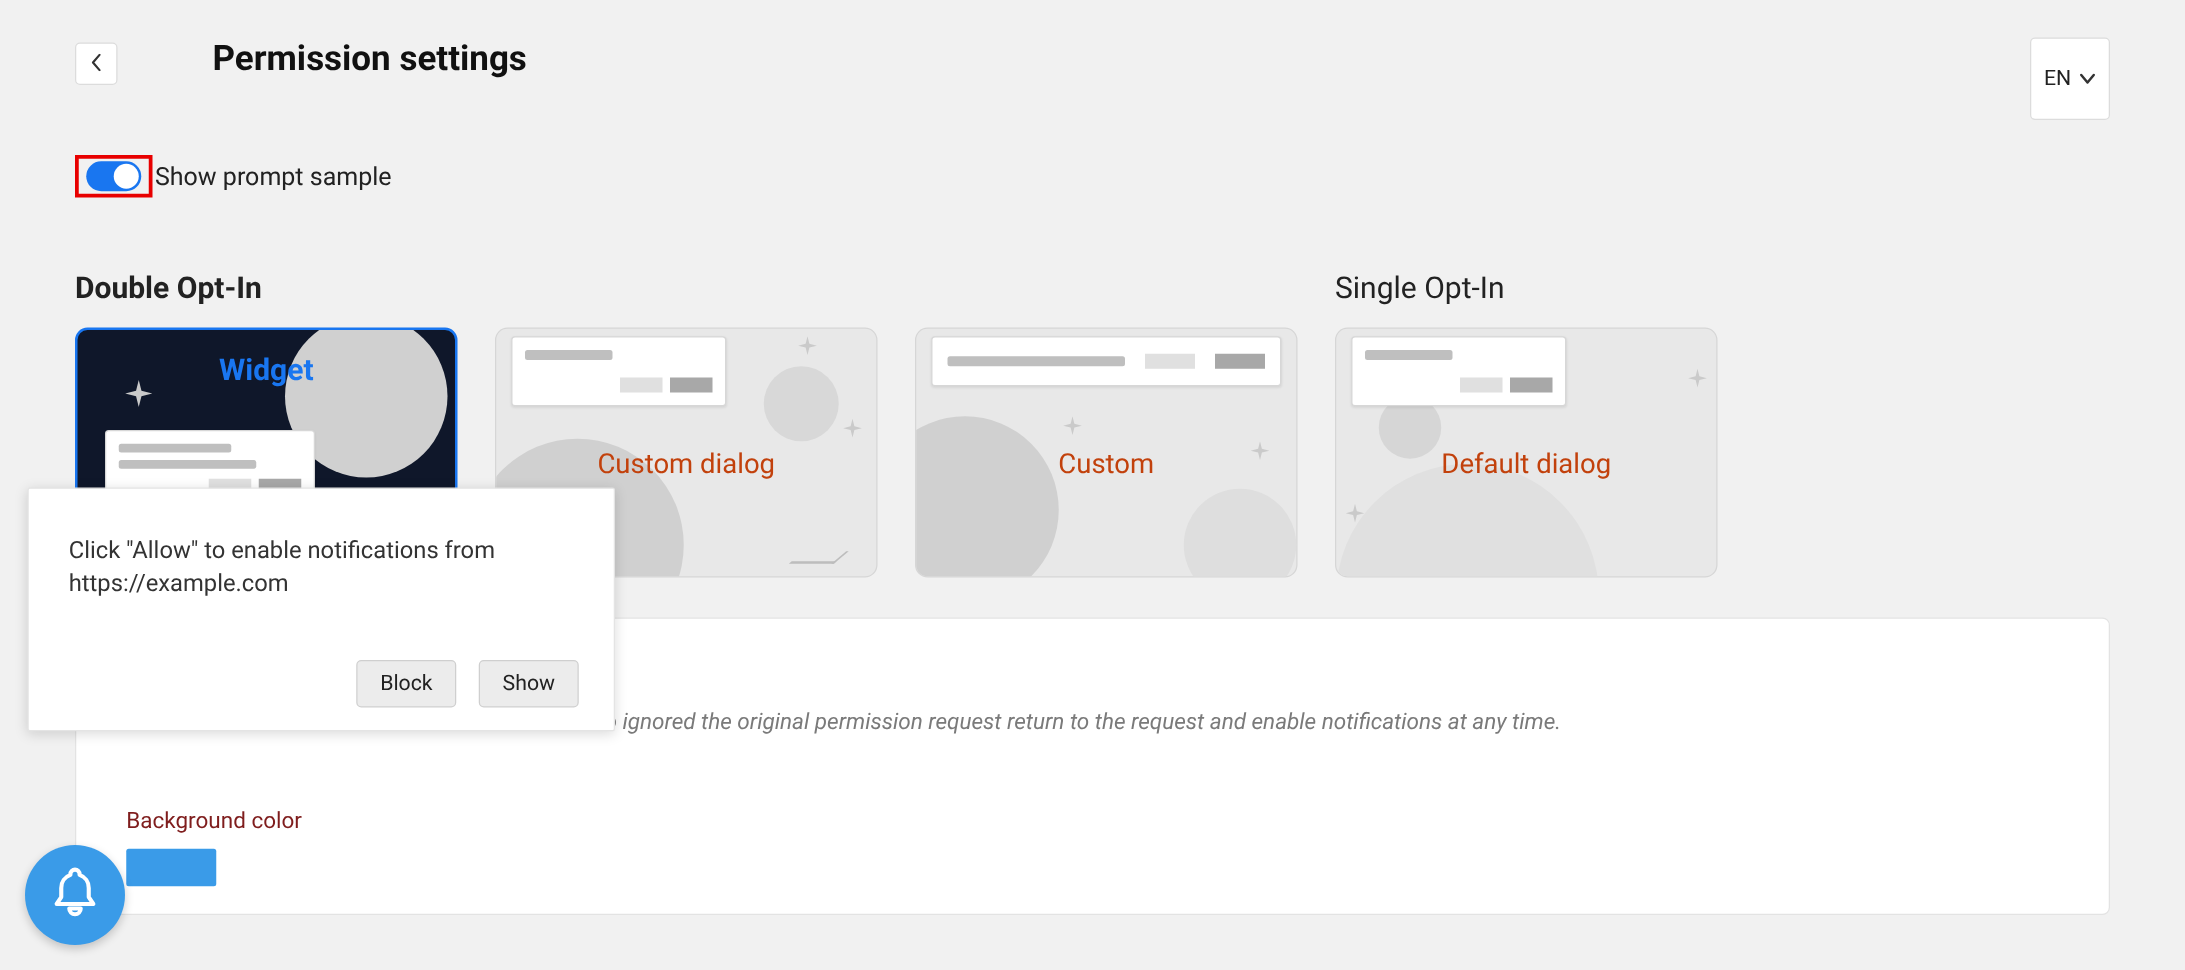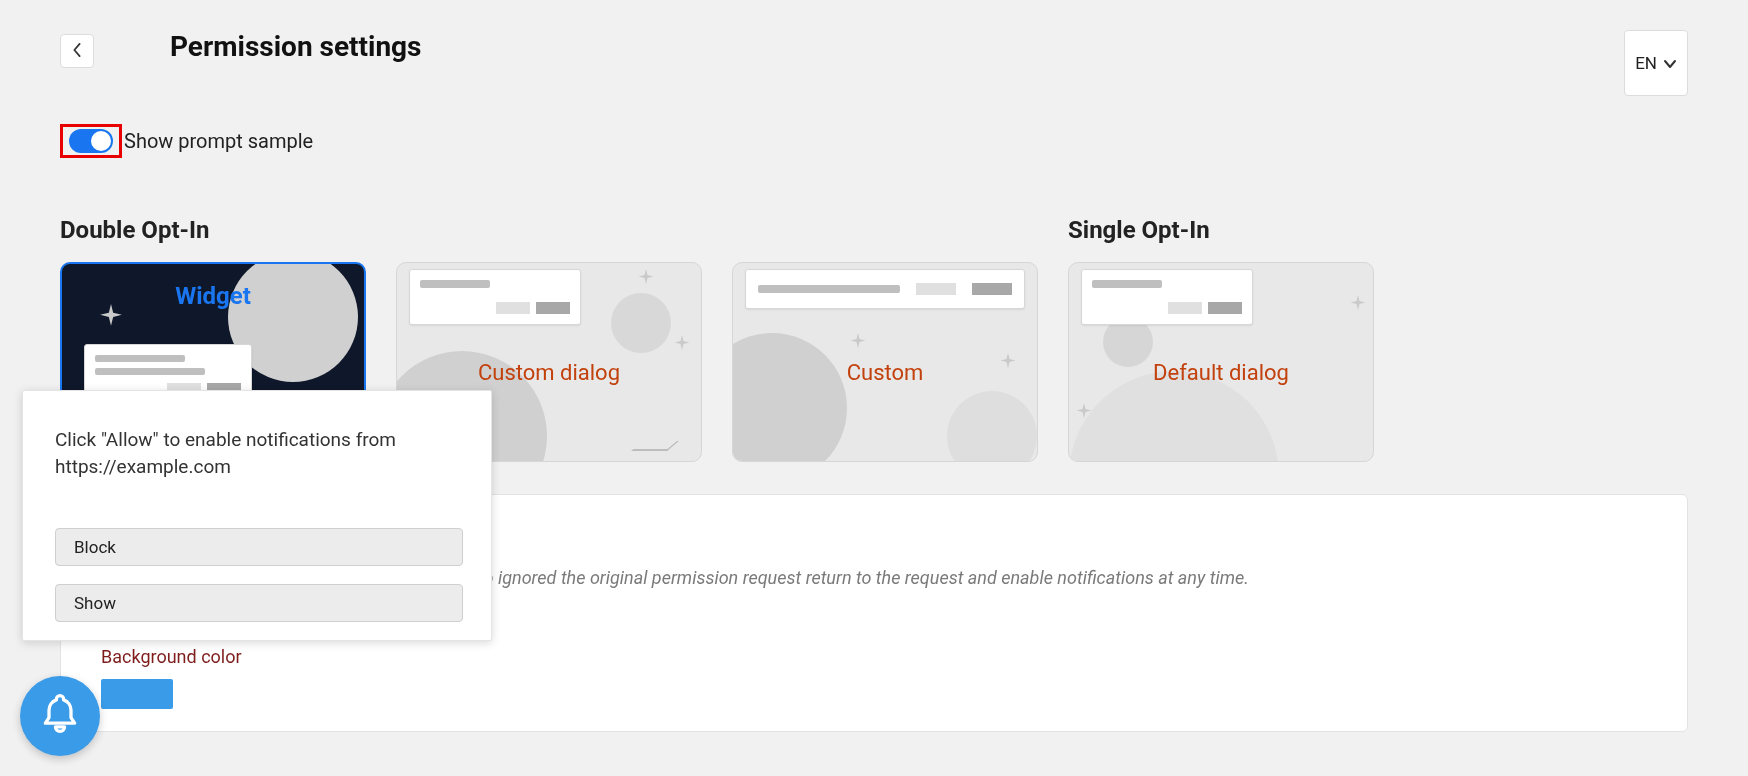--- a/index.html
+++ b/index.html
@@ -97,21 +97,21 @@
     margin-top: 58px;
     gap: 30px;
   }
   .sh-double {
     flex: 0 0 calc(3 * 306px + 2 * 30px); 
     font-size: 24px;
     font-weight: 700;
   }
   .sh-single {
     font-size: 24px;
-    font-weight: 700;
+    font-weight: 400;
   }
 
   
   .cards-row {
     display: flex;
     gap: 30px;
     margin-top: 18px;
   }
   .card {
     width: 306px;
@@ -245,21 +245,20 @@
   .prompt-sample .msg {
     font-size: 19px;
     color: #333;
     line-height: 1.4;
   }
   .prompt-sample .btns {
     display: flex;
     justify-content: flex-end;
     gap: 18px;
     margin-top: 48px;
-    flex-direction: column;
   }
   .prompt-sample .pbtn {
     background: #ececec;
     border: 1px solid #cfcfcf;
     border-radius: 4px;
     padding: 8px 18px;
     font-size: 17px;
     cursor: pointer;
   }
 

